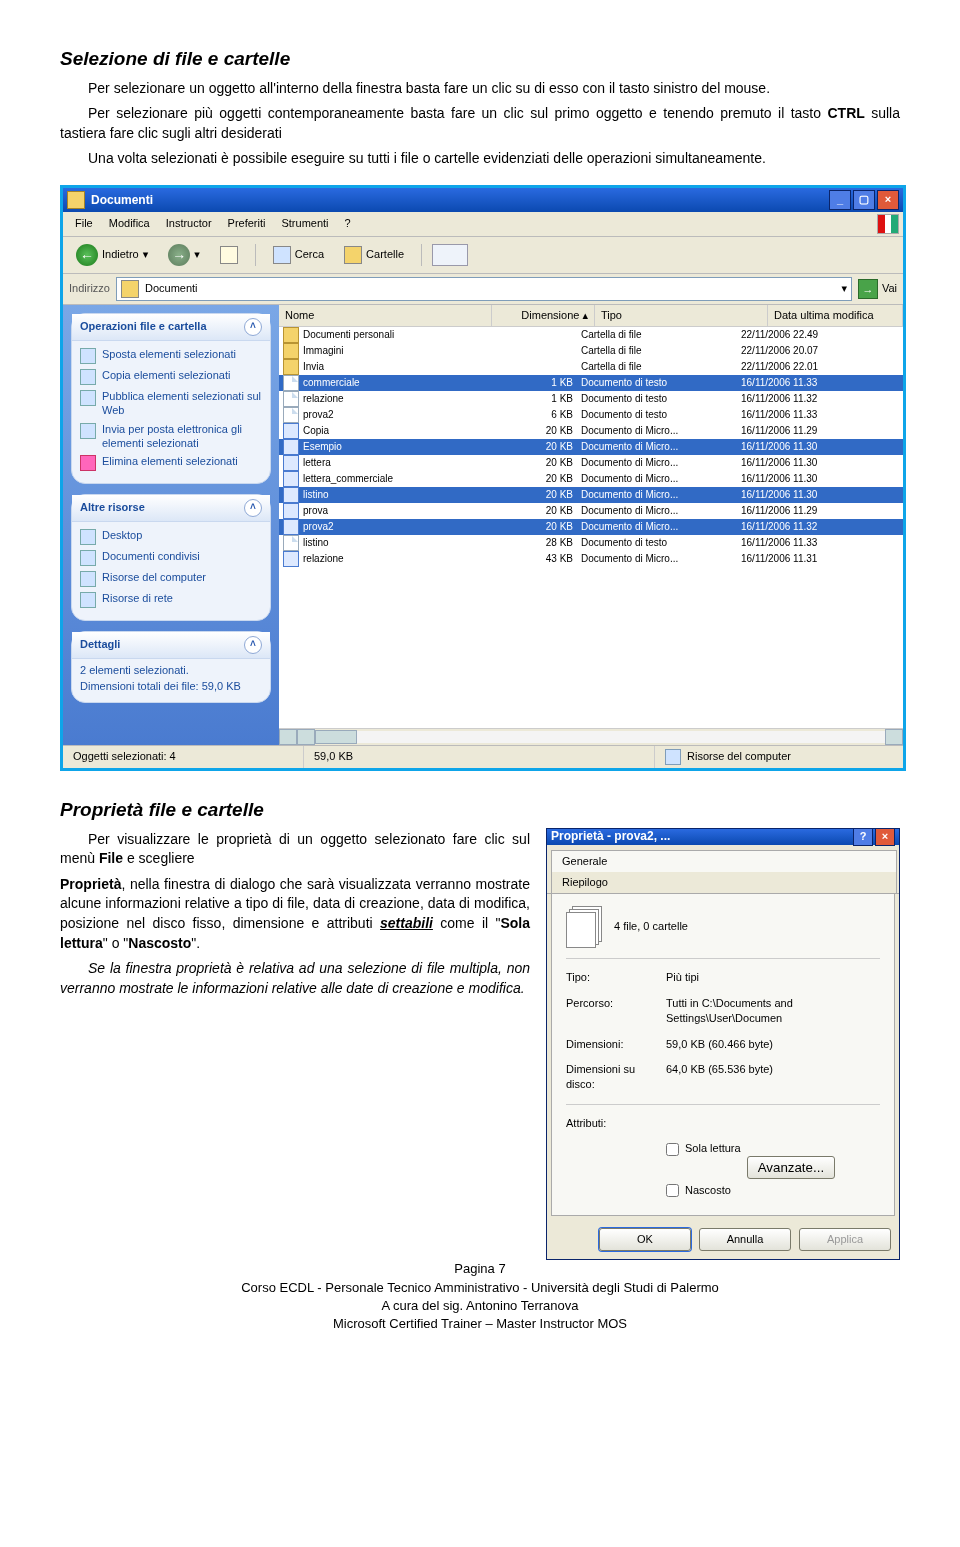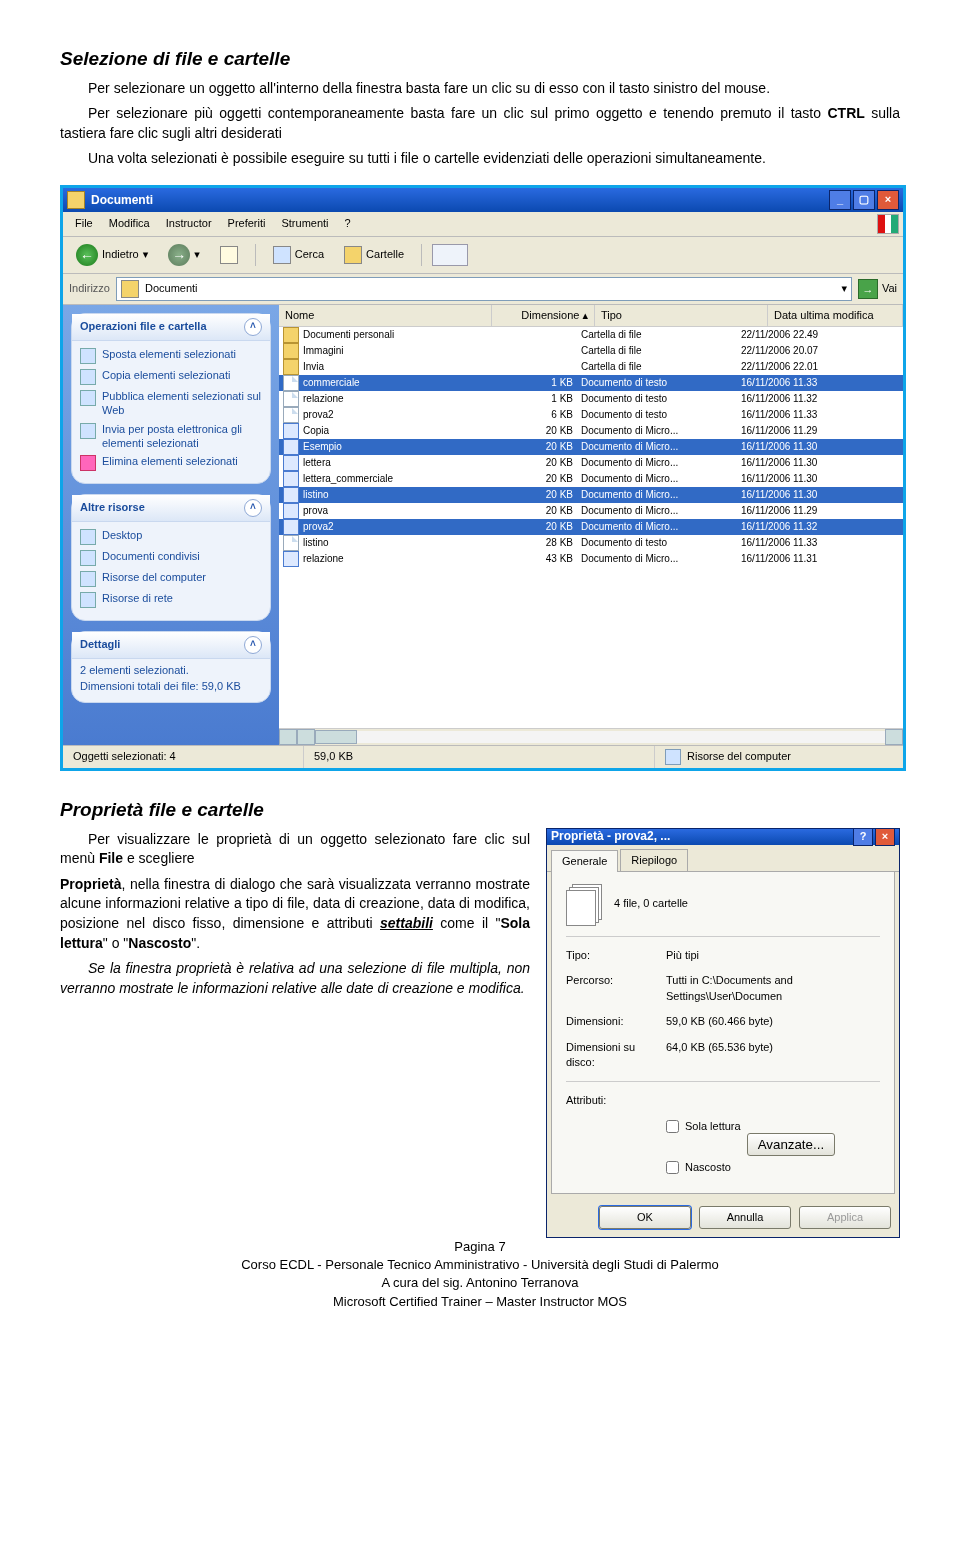--- a/index.html
+++ b/index.html
@@ -70,21 +70,21 @@
 .statusbar div { padding:3px 10px; border-right:1px solid #ccc; display:flex; align-items:center; gap:6px; }
 .statusbar div:first-child{flex:0 0 220px}
 .statusbar div:nth-child(2){flex:0 0 330px}
 .statusbar div:last-child{flex:1; border-right:0}
 .sqx{width:14px;height:14px;background:#cfe3ff;border:1px solid #7f9db9;}
 
 
 .props-wrap { float:right; margin-left:16px; }
 .props { width:352px; border:1px solid #0a246a; font-family:Tahoma,sans-serif; font-size:11px; background:#ece9d8; }
 .props .titlebar{height:16px}
-.tabstrip { display:flex; background:#ece9d8; border-bottom:1px solid #aaa; padding-top:4px; padding-left:4px; }
+.tabstrip { display:flex; background:#ece9d8; border-bottom:1px solid #aaa; padding-top:4px; padding-left:4px;flex-direction:column; }
 .ptab { padding:3px 10px; border:1px solid #aaa; border-bottom:0; background:#ece9d8; margin-right:2px; cursor:pointer; }
 .ptab.active { background:#f8f8f4; position:relative; top:1px; }
 .tabbody { background:#f8f8f4; border:1px solid #aaa; border-top:0; margin:0 4px 4px; padding:12px 14px 8px; }
 .sheeticon { display:flex; align-items:center; gap:14px; margin-bottom:12px; }
 .sheeticon .stack { width:34px; height:40px; position:relative; }
 .sheeticon .stack div { position:absolute; width:28px; height:34px; background:#fff; border:1px solid #888; }
 .sheeticon .stack div:nth-child(1){left:6px;top:0}
 .sheeticon .stack div:nth-child(2){left:3px;top:3px}
 .sheeticon .stack div:nth-child(3){left:0;top:6px}
 .proprow { display:flex; padding:5px 0; }

